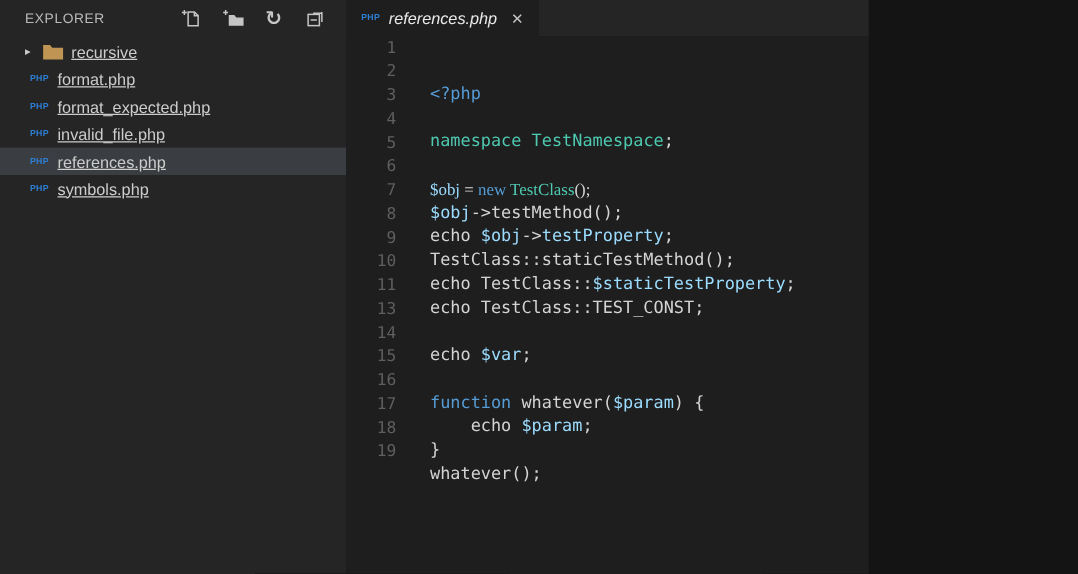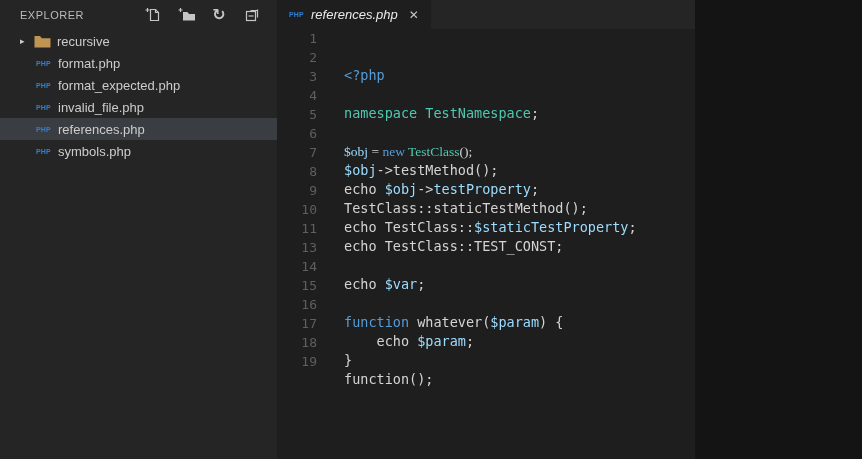--- a/index.html
+++ b/index.html
@@ -11,29 +11,29 @@
   .sidebar{width:277px;min-width:277px;background:var(--sbbg,#252526);display:flex;flex-direction:column;}
   .sidebar-header{height:30px;display:flex;align-items:center;padding:0 16px 0 20px;}
   .sidebar-title{flex:1;font-size:11px;color:#BBBBBB;letter-spacing:.5px;}
   .actions{display:flex;align-items:center;gap:15px;}
   .action-btn{background:none;border:none;margin:0;padding:0;width:18px;height:18px;
               display:flex;align-items:center;justify-content:center;cursor:pointer;color:#C5C5C5;}
   .action-btn svg{display:block;}
   .refresh-glyph{font-size:16px;line-height:1;color:#C5C5C5;font-weight:bold;font-family:"DejaVu Sans",sans-serif;}
 
   .tree{flex:1;}
-  .tree-row{height:22px;display:flex;align-items:center;padding-left:36px;
+  .tree-row{height:22px;display:flex;align-items:center;padding-left:24px;
             font-size:13px;color:#CCCCCC;cursor:pointer;}
   .tree-row.folder-row{padding-left:20px;}
   .tree-row.selected{background:var(--selbg,#3A3D41);}
   .chevron{width:12px;font-size:9px;color:#CCCCCC;margin-right:2px;font-style:normal;}
   .folder-ic{width:17px;height:13px;margin-right:6px;display:inline-flex;}
   .php-badge{font-size:7px;font-weight:bold;color:var(--php,#2D7FD4);width:17px;min-width:17px;
              margin-right:5px;letter-spacing:.2px;}
-  .tree-label{white-space:nowrap;}
+  .tree-label{white-space:nowrap;text-decoration:underline;}
 
   
   .editor-area{flex:1;display:flex;flex-direction:column;min-width:0;}
   .tabbar{height:29px;background:var(--sbbg,#252526);display:flex;flex-shrink:0;}
   .tab{display:flex;align-items:center;gap:6px;padding:0 12px;background:var(--edbg,#1E1E1E);cursor:pointer;}
   .tab .php-badge{width:auto;min-width:0;margin-right:1px;}
   .tab-label{font-style:italic;font-size:13px;color:#EAEAEA;}
   .tab-close{font-size:12px;color:#C5C5C5;margin-left:5px;cursor:pointer;line-height:1;font-style:normal;}
 
   .editor{flex:1;background:var(--edbg,#1E1E1E);overflow:hidden;}
@@ -192,21 +192,21 @@
           <div class="line">
             <span class="ln">16</span>
             <span class="code"><span class="tok-plain">    echo </span><span class="tok-var">$param</span><span class="tok-plain">;</span></span>
           </div>
           <div class="line">
             <span class="ln">17</span>
             <span class="code"><span class="tok-plain">}</span></span>
           </div>
           <div class="line">
             <span class="ln">18</span>
-            <span class="code"><span class="tok-plain">function();</span></span>
+            <span class="code"><span class="tok-plain">whatever();</span></span>
           </div>
           <div class="line">
             <span class="ln">19</span>
             <span class="code"></span>
           </div>
         </div>
     </div>
   </main>
 
 </div>

